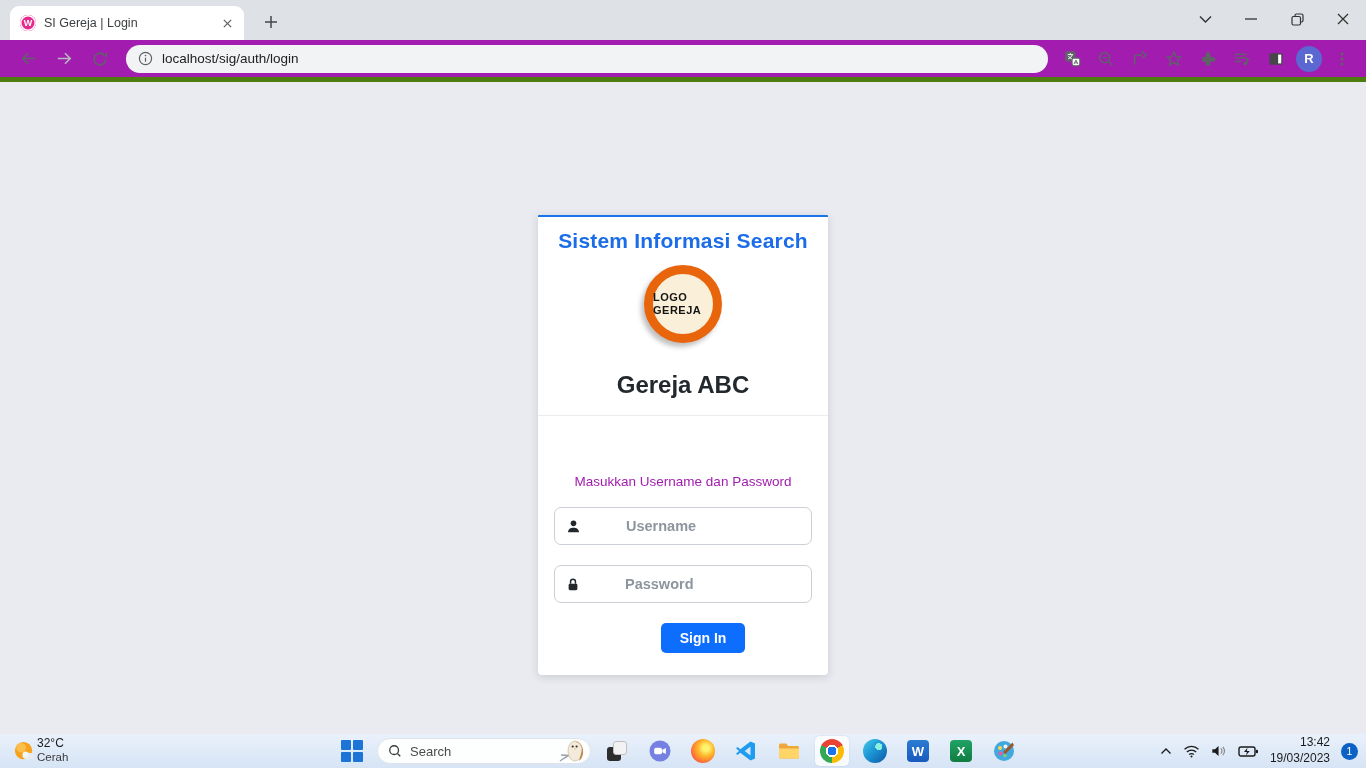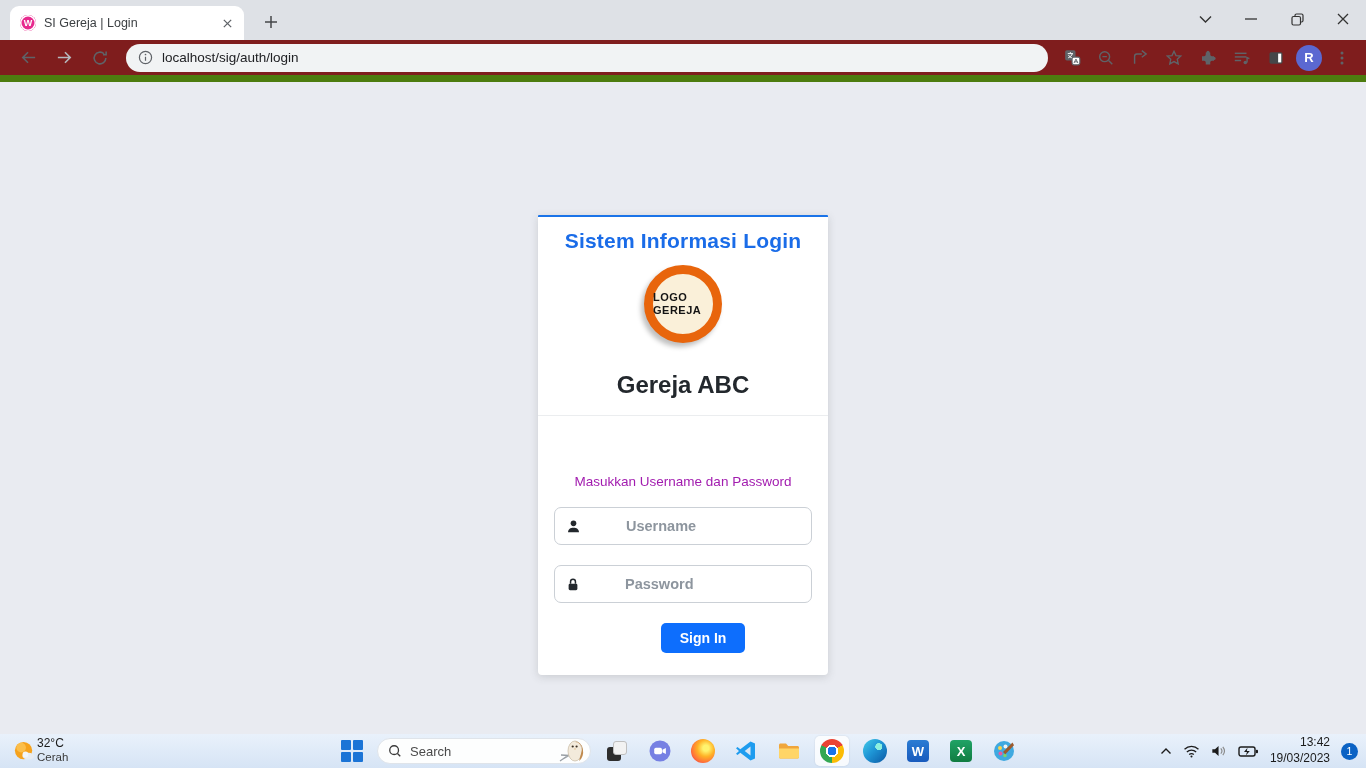--- a/index.html
+++ b/index.html
@@ -14,22 +14,22 @@
              font-weight:bold; display:flex; align-items:center; justify-content:center; flex:none;
              box-shadow:inset 0 0 0 1.5px #fff, inset 0 0 0 3px #E72A8E; }
   .tab-title { flex:1; font-size:12.5px; color:#3C4043; white-space:nowrap; overflow:hidden; }
   .icon-btn { display:flex; align-items:center; justify-content:center; border-radius:50%; }
   .tab-close { width:17px; height:17px; flex:none; }
   .new-tab { position:absolute; left:258px; bottom:5px; width:26px; height:26px; }
   .win-controls { position:absolute; right:0; top:0; height:38px; display:flex; }
   .win-btn { width:46px; height:38px; display:flex; align-items:center; justify-content:center; }
 
   
-  .toolbar { position:absolute; top:40px; left:0; right:0; height:42px; background:#7f1d1d;
-             border-bottom:7px solid #4d7c0f; display:flex; align-items:center; padding:0 10px; }
+  .toolbar { position:absolute; top:40px; left:0; right:0; height:42px; background:#a21caf;
+             border-bottom:5px solid #4d7c0f; display:flex; align-items:center; padding:0 10px; }
   .nav-btn { width:30px; height:30px; margin:0 3px; }
   .address { flex:1; height:28px; background:#F1F3F4; border-radius:14px; margin:0 8px;
              display:flex; align-items:center; padding:0 12px; gap:9px; }
   .url { font-size:13.5px; color:#202124; }
   .tb-right { display:flex; align-items:center; gap:6px; margin-left:2px; }
   .tb-icon { width:28px; height:28px; }
   .avatar { width:26px; height:26px; border-radius:50%; background:#5B68D1; color:#fff;
             font-size:13px; font-weight:bold; display:flex; align-items:center; justify-content:center; }
 
   
@@ -220,21 +220,21 @@
             <circle cx="8" cy="8" r="1.5"></circle>
             <circle cx="8" cy="13" r="1.5"></circle>
         </svg>
       </span>
     </div>
   </div>
 
   <div class="page">
     <div class="card">
       <div class="card-head">
-        <div class="app-title">Sistem Informasi Login</div>
+        <div class="app-title">Sistem Informasi Search</div>
         <div class="logo">
           <span>LOGO</span>
           <span>GEREJA</span>
         </div>
         <div class="church-name">Gereja ABC</div>
       </div>
       <div class="card-body">
         <div class="instruction">Masukkan Username dan Password</div>
         <div class="field">
           <svg width="15" height="15" viewBox="0 0 16 16" fill="#23282D">

